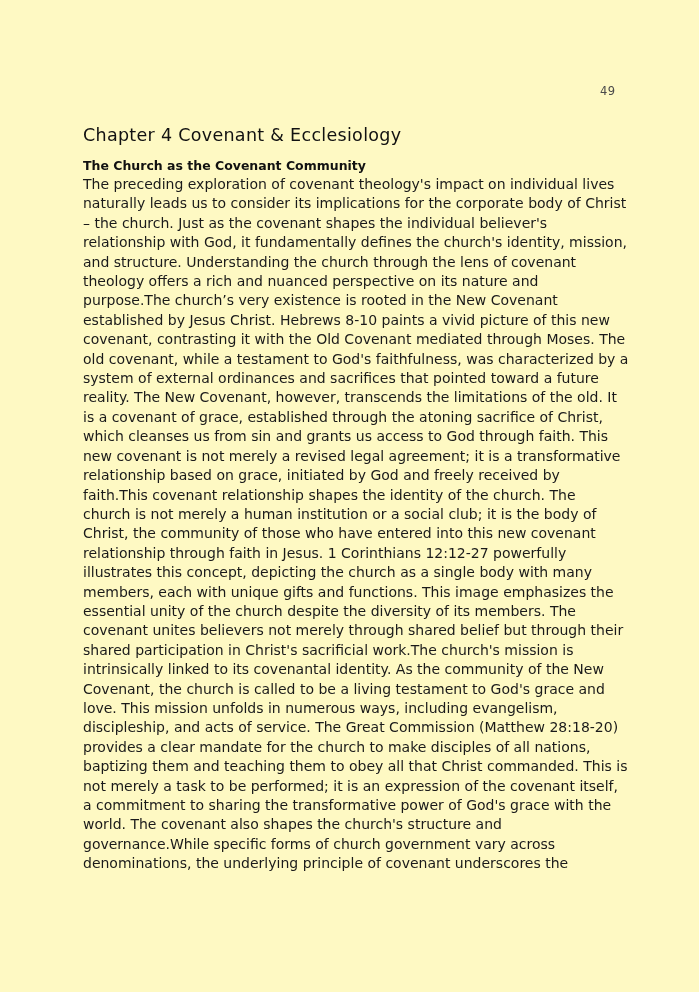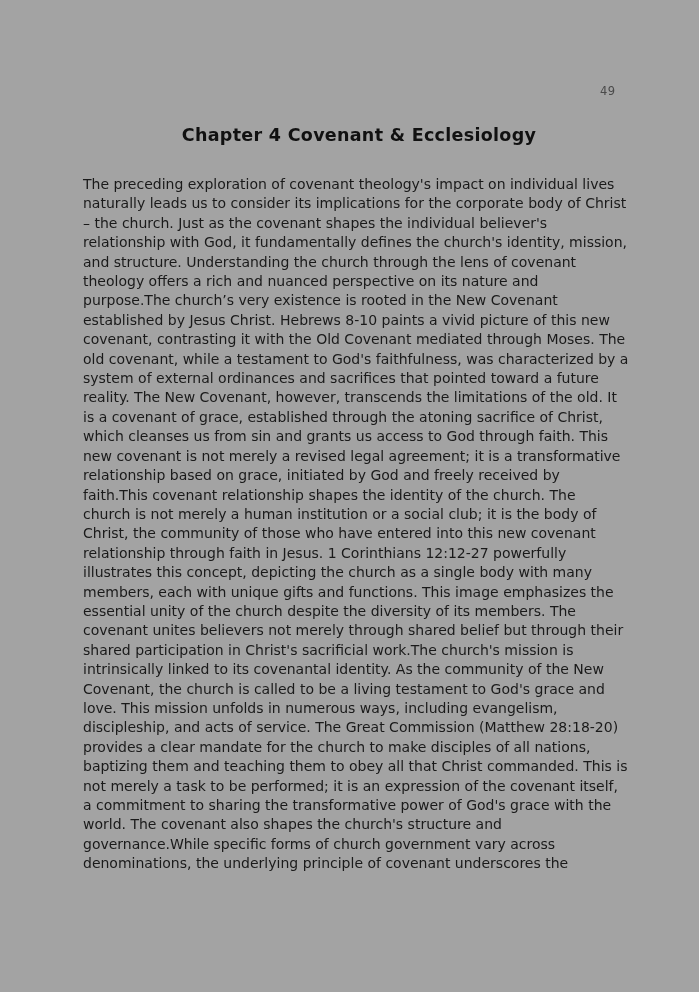--- a/index.html
+++ b/index.html
@@ -4,47 +4,46 @@
 <style>
   html, body {
     margin: 0;
     padding: 0;
     background: #ffffff;
   }
   .page {
     position: relative;
     width: 699px;
     height: 992px;
-    background: #a3a3a3;
+    background: #fef9c3;
     font-family: "DejaVu Sans", "Liberation Sans", sans-serif;
     color: #1a1a1a;
     overflow: hidden;
   }
   .page-number {
     position: absolute;
     top: 84px;
     left: 600px;
     width: 20px;
     font-size: 11.5px;
     color: #4a4a4a;
     letter-spacing: 0.5px;
   }
   .content {
     position: absolute;
     left: 83px;
     top: 125px;
     width: 552px;
   }
   .chapter-title {
-    margin: 0 0 30px 0;
+    margin: 0 0 13px 0;
     font-size: 17.5px;
-    font-weight: bold;
+    font-weight: normal;
     color: #111111;
     letter-spacing: 0.3px;
-    text-align: center;
   }
   .section-heading {
     margin: 0 0 2px 0;
     font-size: 12.5px;
     font-weight: bold;
     color: #111111;
   }
   .body-text {
     margin: 0;
     font-size: 14px;
@@ -53,20 +52,21 @@
     color: #1a1a1a;
   }
 </style>
 </head>
 <body>
 
 <div class="page">
   <div class="page-number">49</div>
   <div class="content">
     <h1 class="chapter-title">Chapter 4 Covenant &amp; Ecclesiology</h1>
+    <h2 class="section-heading">The Church as the Covenant Community</h2>
     <p class="body-text">The preceding exploration of covenant theology's impact on individual lives
 naturally leads us to consider its implications for the corporate body of Christ
 – the church. Just as the covenant shapes the individual believer's
 relationship with God, it fundamentally defines the church's identity, mission,
 and structure. Understanding the church through the lens of covenant
 theology offers a rich and nuanced perspective on its nature and
 purpose.The church’s very existence is rooted in the New Covenant
 established by Jesus Christ. Hebrews 8-10 paints a vivid picture of this new
 covenant, contrasting it with the Old Covenant mediated through Moses. The
 old covenant, while a testament to God's faithfulness, was characterized by a

